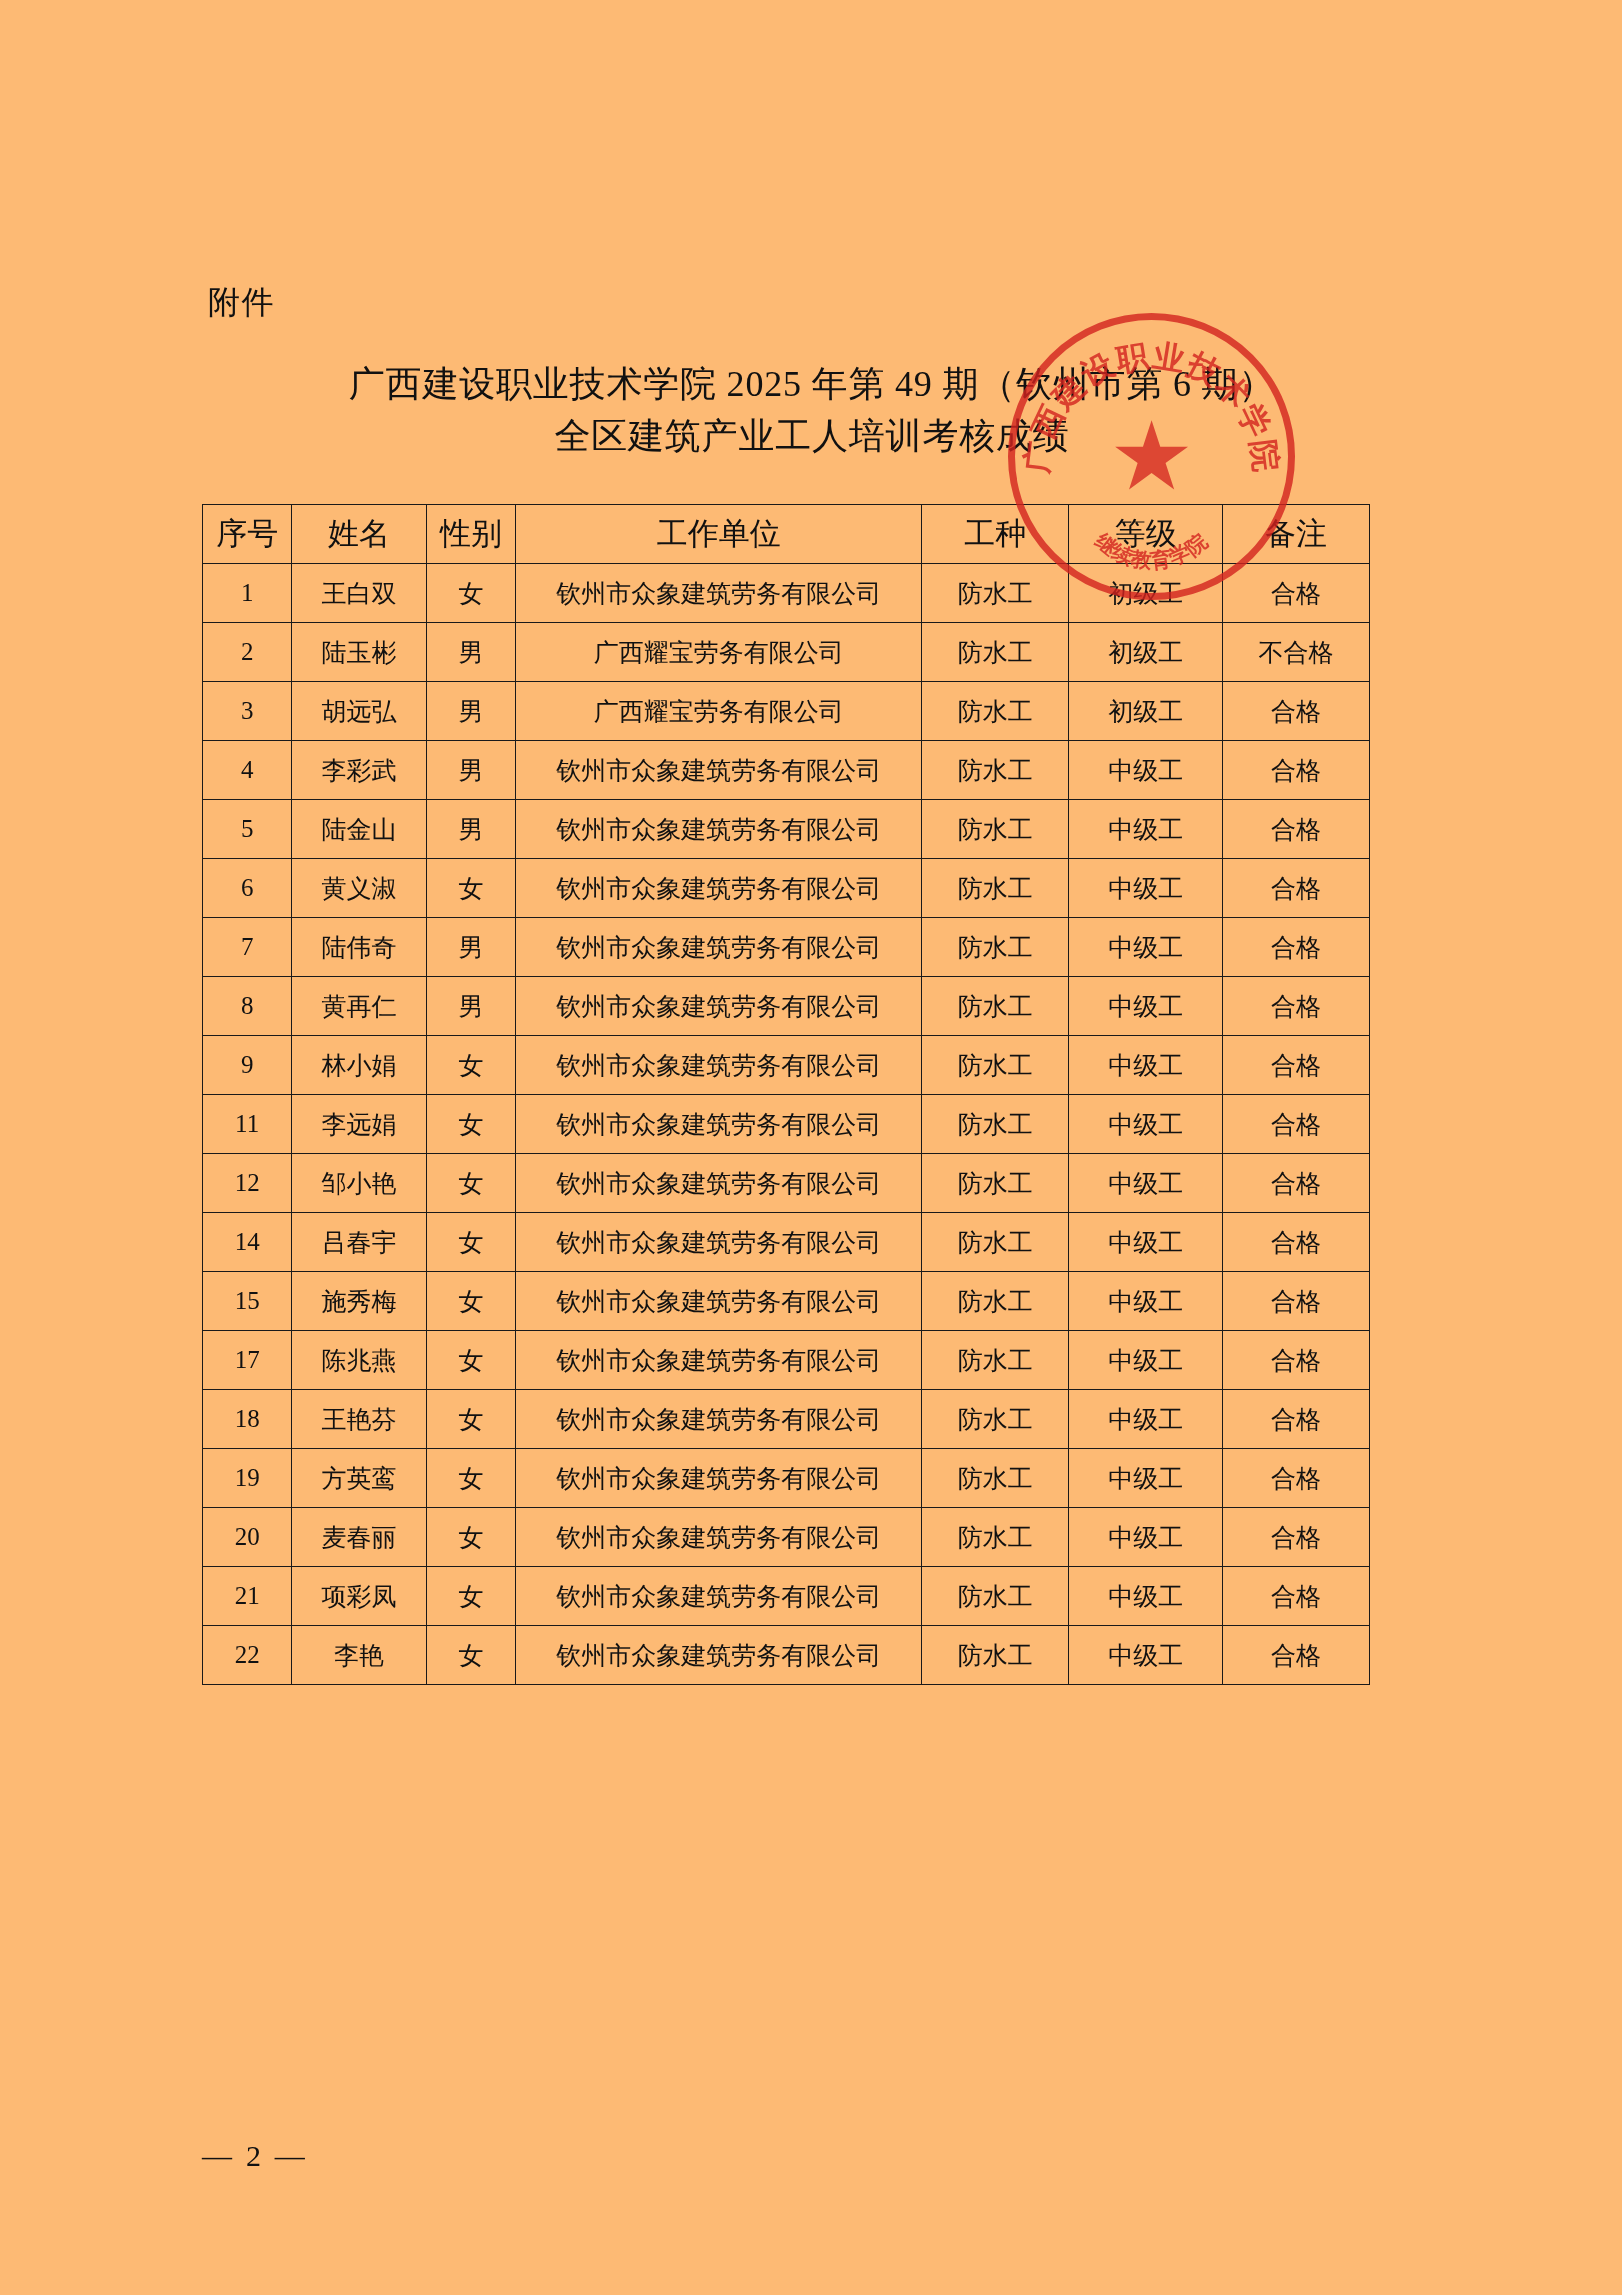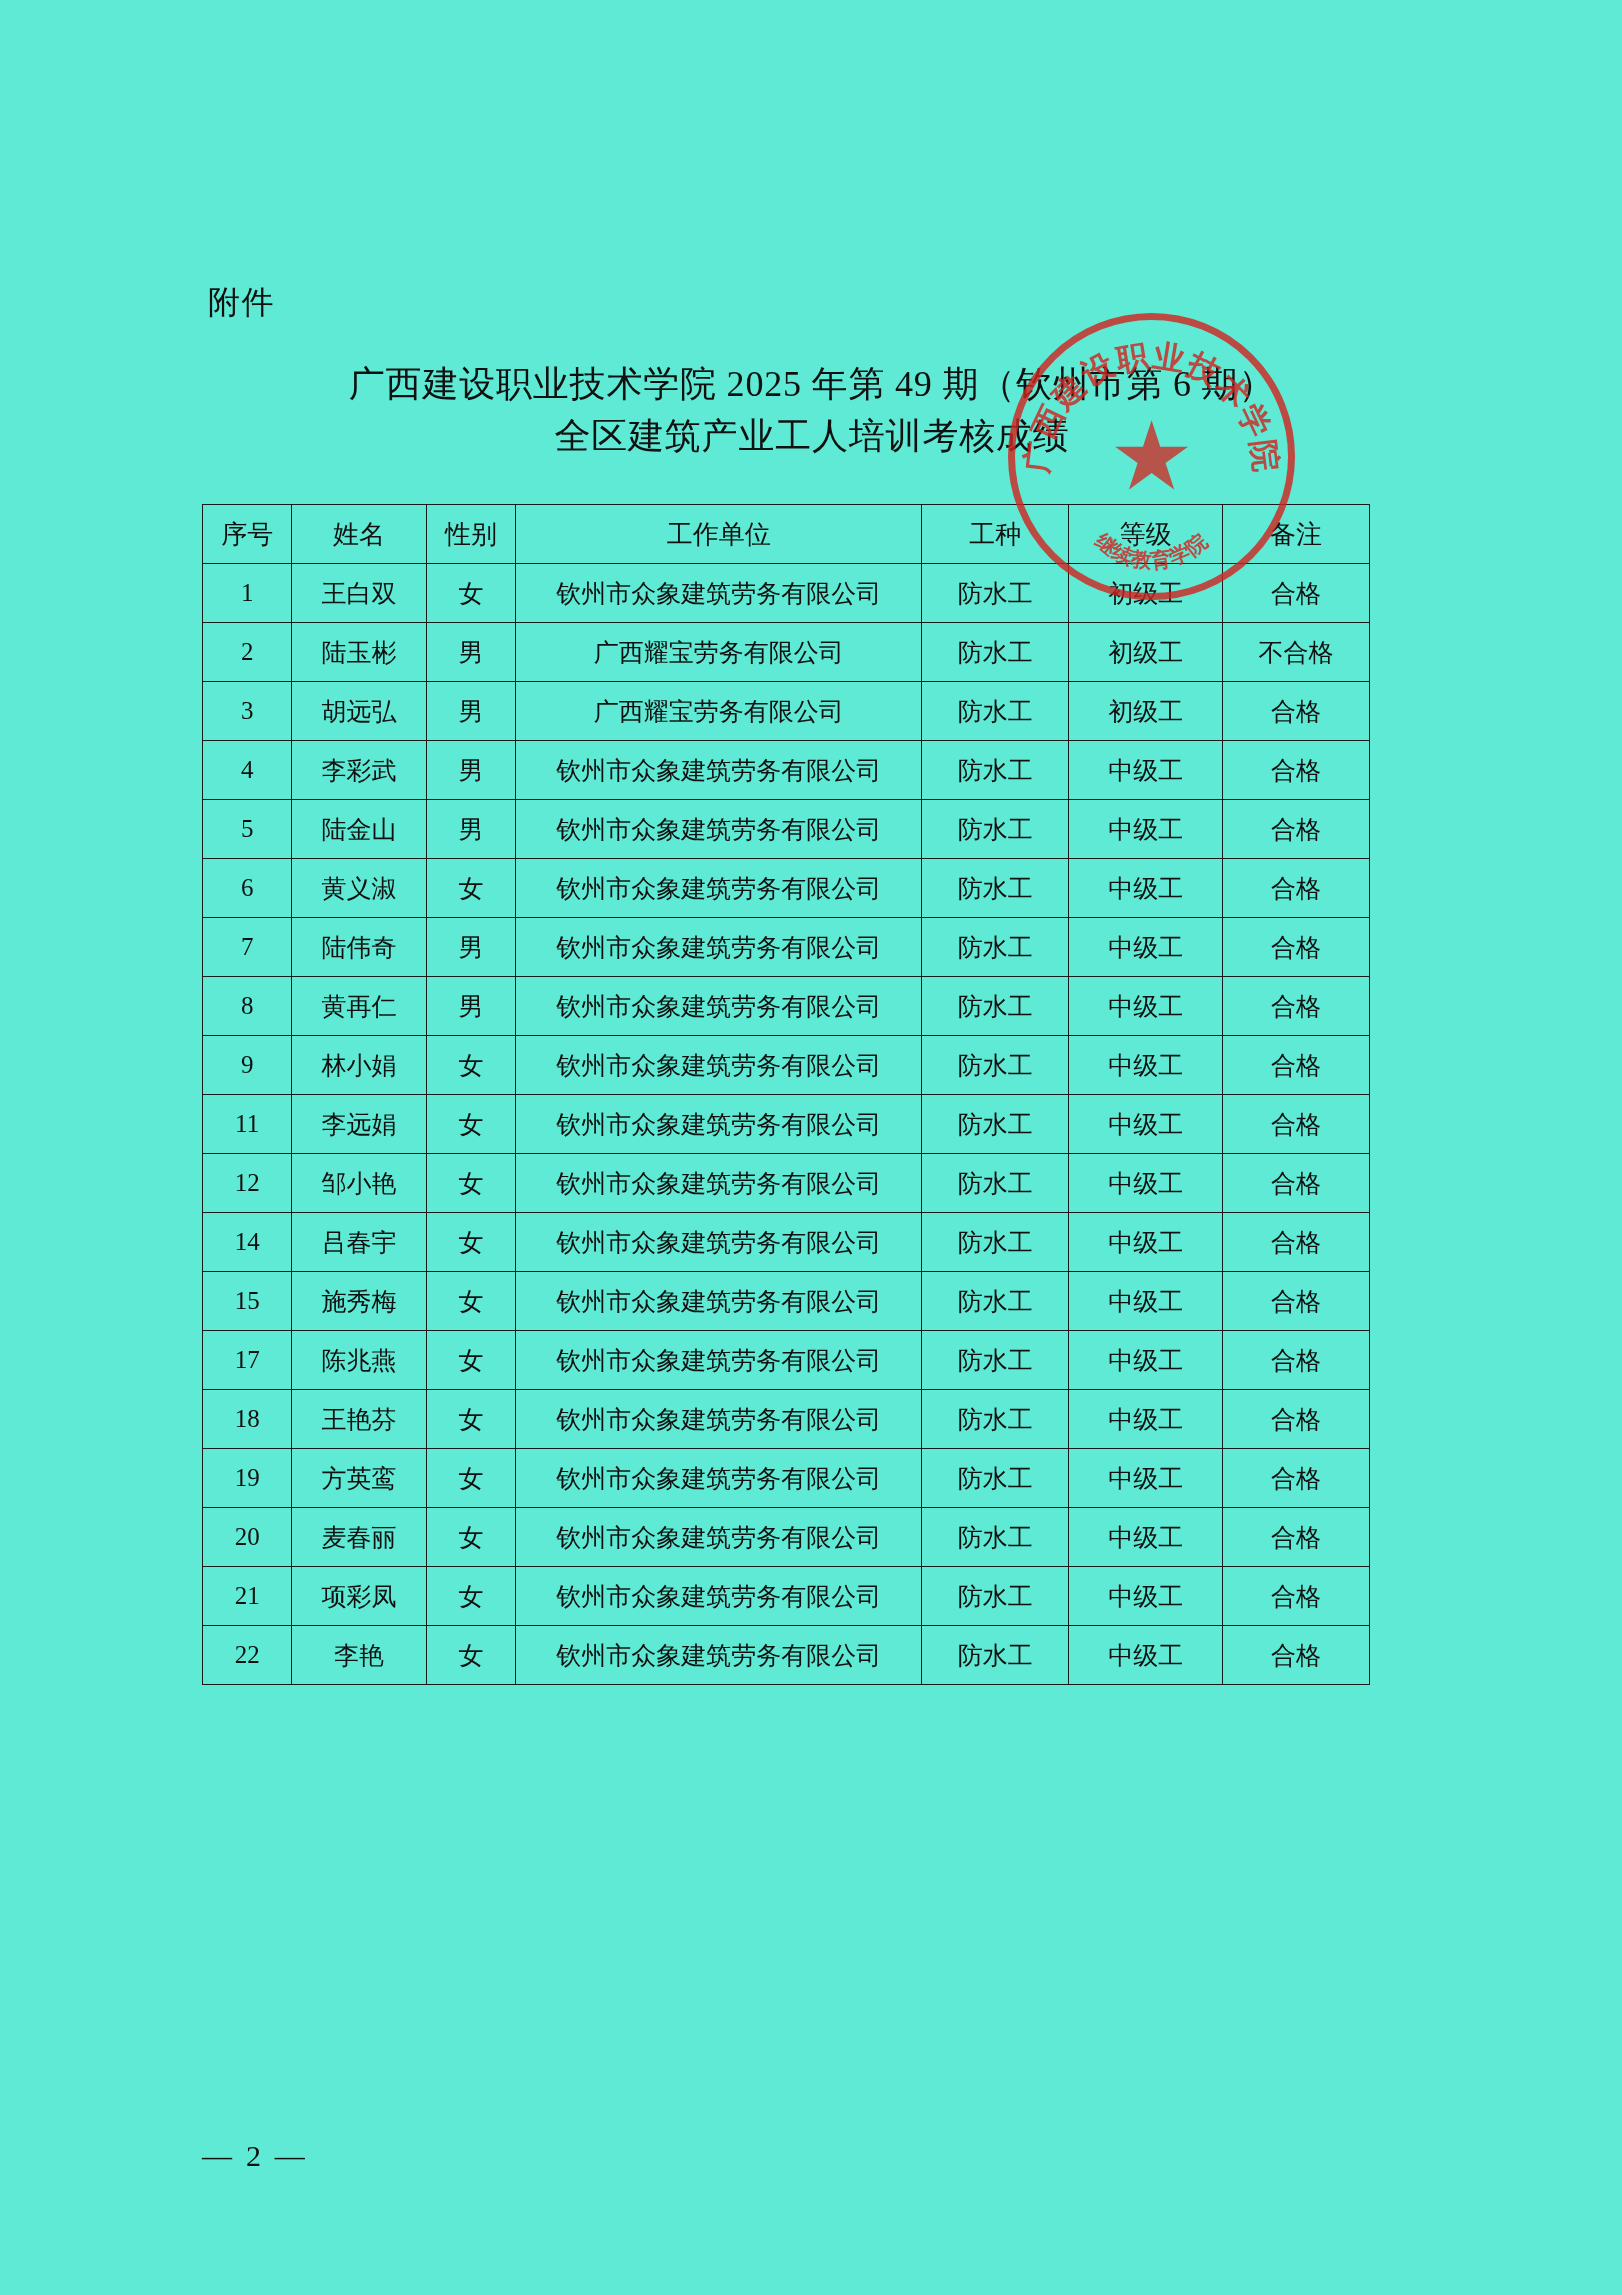--- a/index.html
+++ b/index.html
@@ -13,21 +13,21 @@
     font-family: "Liberation Serif", "DejaVu Serif", serif;
     color: #111;
     position: relative;
     overflow: hidden;
   }
   .page {
     position: absolute;
     left: 0; top: 0;
     width: 1622px;
     height: 2295px;
-    background: #5eead4;
+    background: #fdba74;
   }
   .attachment-label {
     position: absolute;
     left: 208px;
     top: 281px;
     font-size: 32px;
     letter-spacing: 1.6px;
     font-family: "Liberation Serif", "DejaVu Serif", serif;
   }
   .doc-title {
@@ -58,21 +58,21 @@
     text-align: center;
     font-size: 25px;
     height: 58px;
     padding: 0 1.6px;
     font-family: "Liberation Serif", "DejaVu Serif", serif;
     font-weight: normal;
     white-space: nowrap;
     overflow: hidden;
   }
   table.grades th {
-    font-size: 26px;
+    font-size: 31px;
   }
   col.c-idx { width: 87px; }
   col.c-name { width: 131px; }
   col.c-sex { width: 87px; }
   col.c-unit { width: 396px; }
   col.c-job { width: 143px; }
   col.c-level { width: 150px; }
   col.c-remark { width: 143px; }
 
   .seal {

